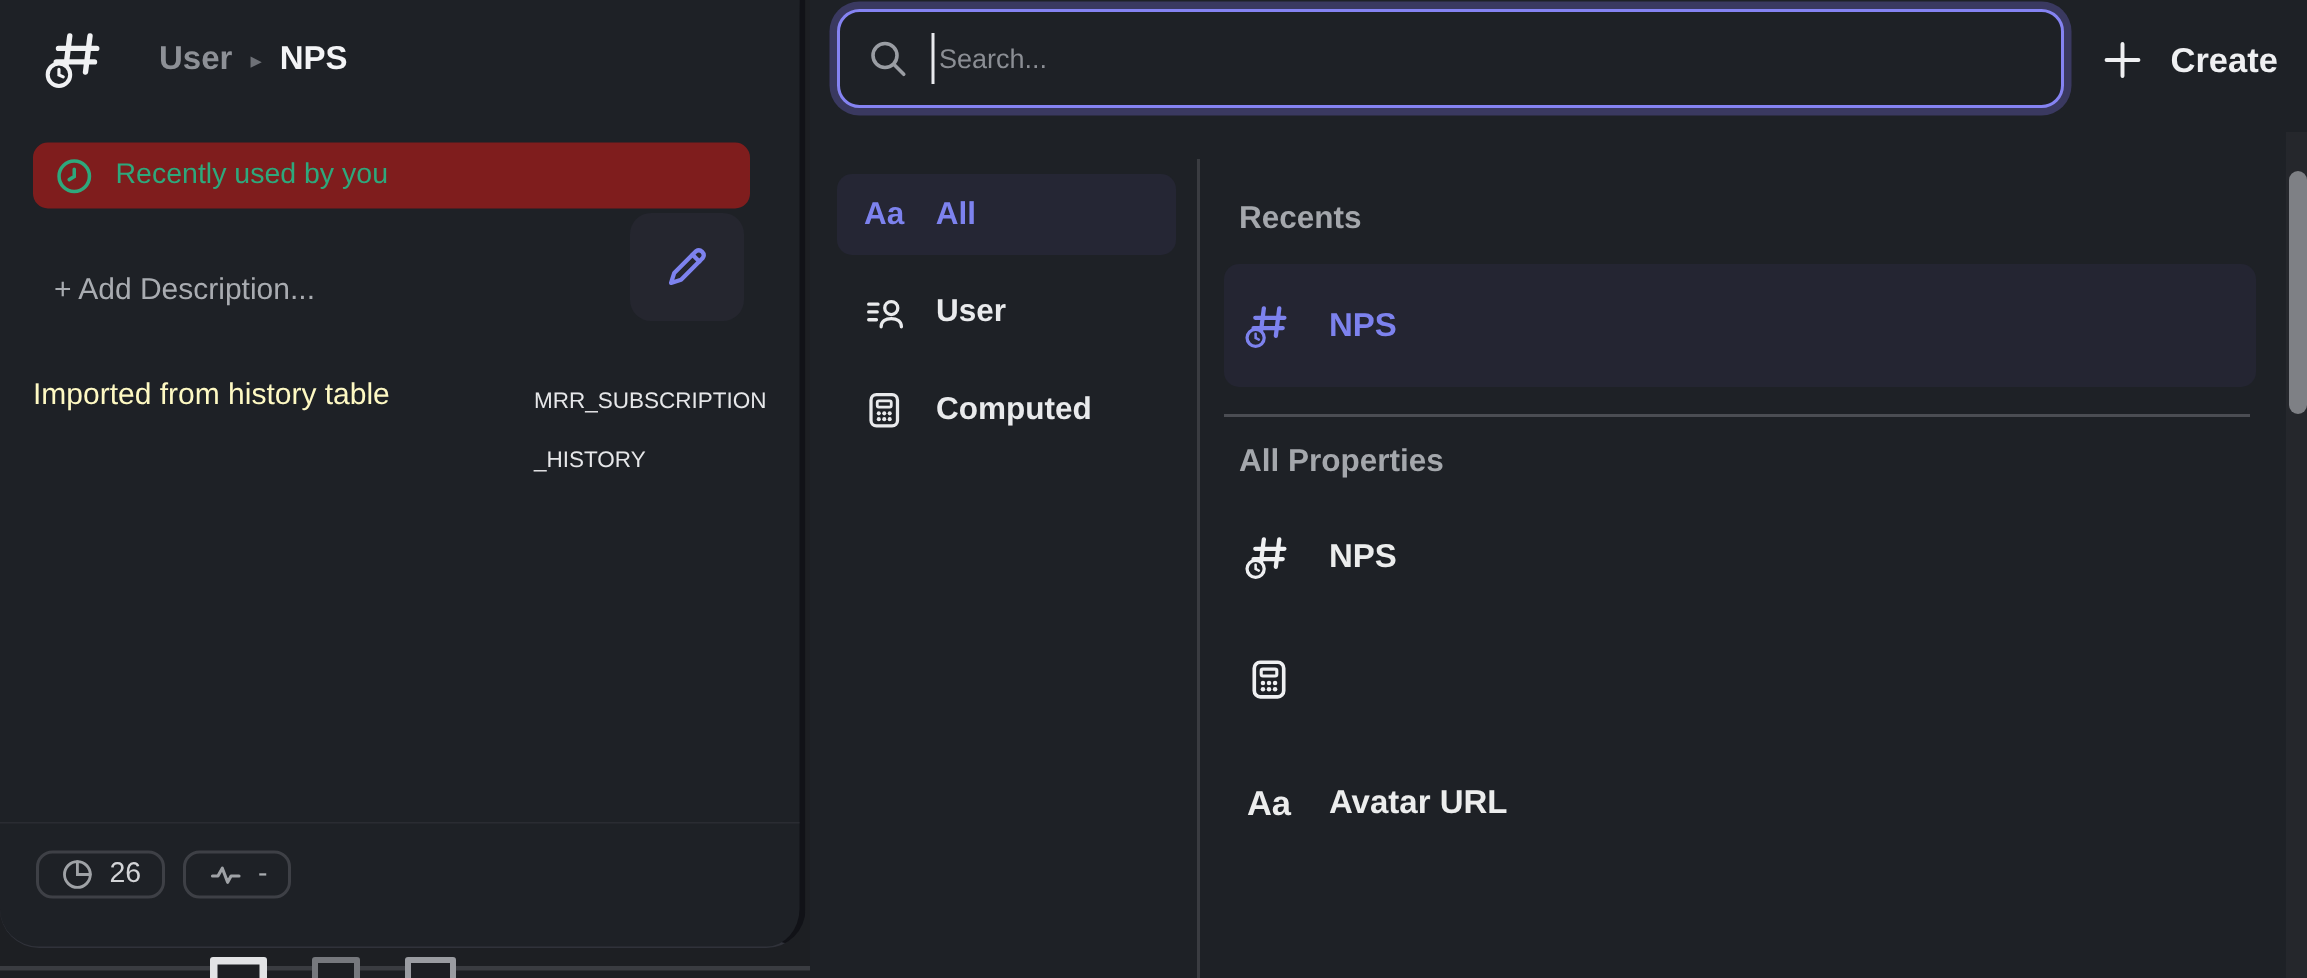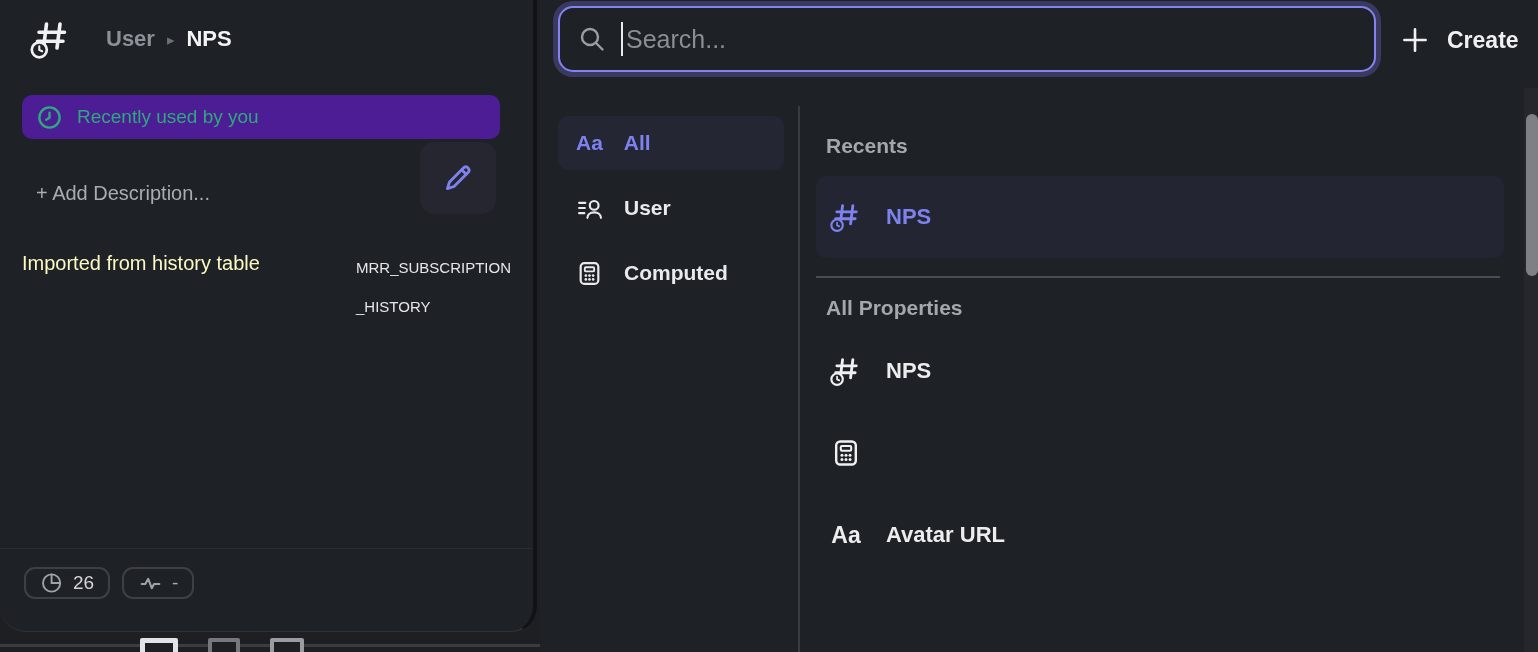--- a/index.html
+++ b/index.html
@@ -33,21 +33,21 @@
   }
   .lp-header { position:absolute; left:30px; top:18px; display:flex; align-items:center; gap:34px; }
   .lp-hash { color:#f0f1f3; }
   .lp-crumbs { display:flex; align-items:center; gap:12px; font-size:22px; }
   .crumb-parent { color:#8d9096; font-weight:600; }
   .crumb-sep { color:#6e7177; font-size:15px; padding-top:2px; }
   .crumb-current { color:#f3f4f6; font-weight:700; }
 
   .lp-badge {
     position:absolute; left:22px; top:95px; width:478px; height:44px;
-    background:#4c1d95; border-radius:10px;
+    background:#7f1d1d; border-radius:10px;
     display:flex; align-items:center; gap:14px; padding:0 14px;
     color:#2ea87c; font-size:19px;
   }
 
   .lp-adddesc { position:absolute; left:36px; top:182px; color:#a9acb1; font-size:20px; }
   .pencil-btn {
     position:absolute; left:420px; top:142px; width:76px; height:72px;
     background:#25262f; border:none; border-radius:14px;
     display:flex; align-items:center; justify-content:center;
     color:#7d82ee; cursor:pointer;
@@ -74,21 +74,21 @@
   
   .search-wrap {
     position:absolute; left:558px; top:6px; width:818px; height:66px;
     background:#1e2126;
     border:2px solid #8583f2; border-radius:15px;
     box-shadow:0 0 0 5px #3a3960;
     display:flex; align-items:center; padding:0 18px;
   }
   .search-icon { color:#9a9da3; }
   .search-caret { width:2px; height:34px; background:#e9eaee; margin-left:15px; }
-  .search-placeholder { color:#8b8e94; font-size:25px; margin-left:3px; }
+  .search-placeholder { color:#8b8e94; font-size:18px; margin-left:3px; }
 
   .create-btn {
     position:absolute; left:1400px; top:16px; width:170px; height:48px;
     background:transparent; border:none; cursor:pointer;
     display:flex; align-items:center; gap:17px;
     color:#eff0f2; font-size:23px; font-weight:600; font-family:inherit;
     white-space:nowrap;
   }
 
   

